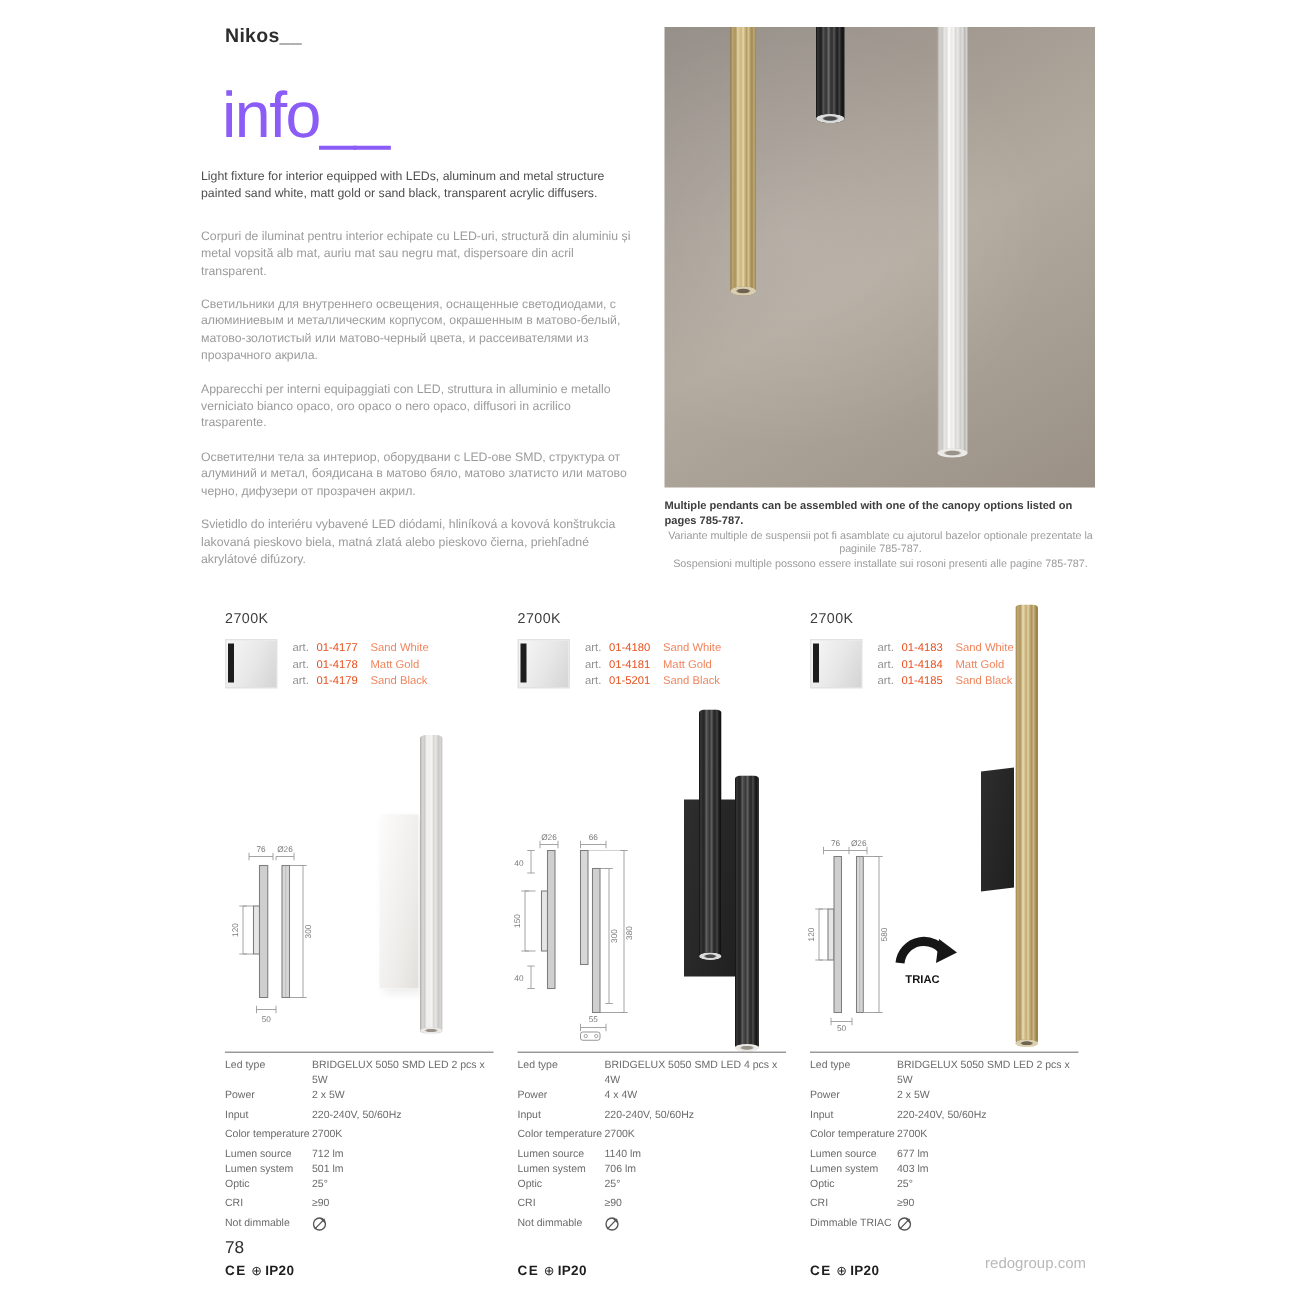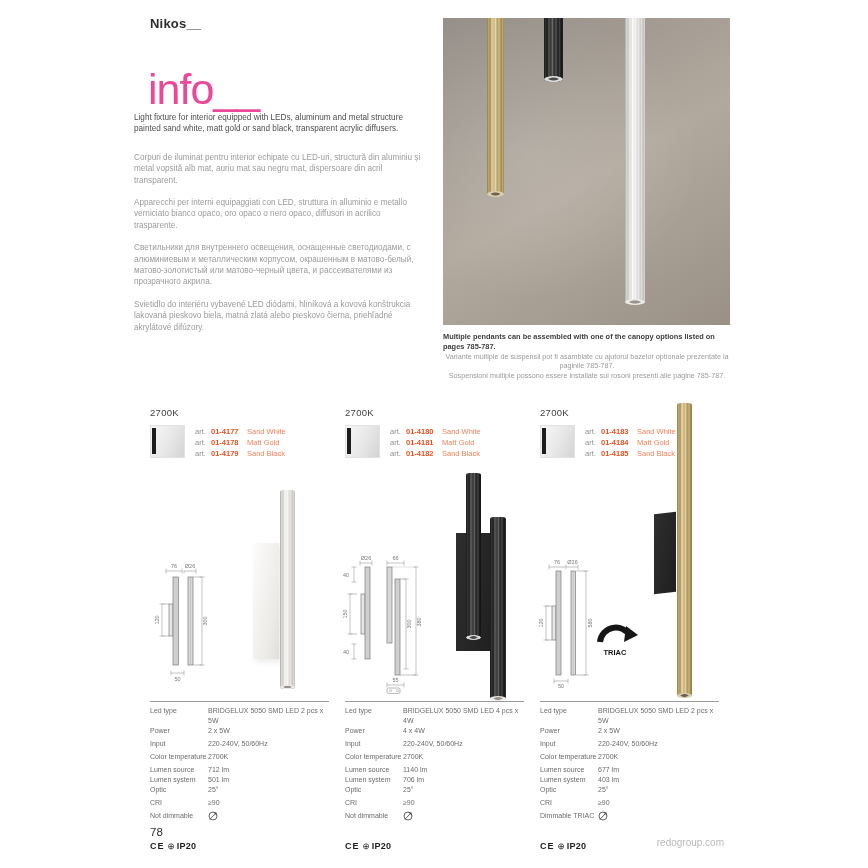--- a/index.html
+++ b/index.html
@@ -1,21 +1,21 @@
 <!DOCTYPE html>
 <html><head>
 <meta charset="utf-8">
 <style>
   html,body{margin:0;padding:0;}
   body{width:868px;height:868px;background:#fff;font-family:"Liberation Sans",sans-serif;}
   .page{position:relative;width:862px;height:868px;background:#ffffff;overflow:hidden;}
 
   
   .brand{position:absolute;left:150px;top:16px;font-size:13px;font-weight:bold;color:#2d2d2d;letter-spacing:.2px;}
-  .big-title{position:absolute;left:148px;top:68px;font-size:43px;font-weight:400;color:#ec4899;letter-spacing:-1px;line-height:1;}
+  .big-title{position:absolute;left:148px;top:56px;font-size:43px;font-weight:400;color:#8b5cf6;letter-spacing:-1px;line-height:1;}
   .desc-col{position:absolute;left:134px;top:112px;width:288px;}
   .intro{font-size:8.2px;line-height:11.4px;color:#4e4e4e;margin:0 0 17px 0;}
   .desc{font-size:8.2px;line-height:11.4px;color:#9b9b9b;margin:0 0 11px 0;}
 
   
   .hero{position:absolute;left:443px;top:18px;width:287px;height:307px;overflow:hidden;
     background:
       radial-gradient(ellipse at 30% 45%, rgba(255,255,255,.14), transparent 60%),
       linear-gradient(150deg,#96908a 0%,#a29a91 25%,#b2a99e 52%,#a79e93 75%,#9a9085 100%);}
   .tube{position:absolute;top:0;}
@@ -35,29 +35,29 @@
 
   
   .caption{position:absolute;left:443px;top:332px;width:288px;}
   .caption-en{font-size:7.4px;font-weight:bold;color:#3d3d3d;line-height:9.8px;margin:0 0 0 0;}
   .caption-line{font-size:7.2px;color:#9b9b9b;line-height:9.6px;margin:0;text-align:center;}
 
   
   .col{position:absolute;top:407px;width:182px;}
   .col1{left:150px;} .col2{left:345px;} .col3{left:540px;}
   .temp{font-size:9.5px;color:#3f3f3f;letter-spacing:.3px;}
-  .art-block{display:flex;margin-top:7px;}
+  .art-block{display:flex;margin-top:7px;align-items:center;}
   .swatch{width:33px;height:31px;flex:none;margin-right:10px;position:relative;
     background:linear-gradient(115deg,#f7f7f7 0%,#e7e7e7 55%,#d4d4d4 100%);
     border:1px solid #e2e2e2;}
   .swatch::before{content:"";position:absolute;left:1px;top:2px;width:4px;height:26px;background:#1d1d1d;}
   .art-rows{padding-top:1px;}
   .art-row{font-size:7.5px;line-height:11px;white-space:nowrap;display:flex;}
   .art-prefix{color:#8f8f8f;flex:0 0 16px;}
-  .art-code{color:#E8501E;font-weight:bold;flex:0 0 36px;}
+  .art-code{color:#E8501E;font-weight:normal;flex:0 0 36px;}
   .art-finish{color:#F0845C;}
 
   
   .draw{position:absolute;}
   .draw text{font-family:"Liberation Sans",sans-serif;}
   .dimline{stroke:#9a9a9a;stroke-width:.6;fill:none;}
   .part{stroke:#7d7d7d;stroke-width:.7;}
   .dimtext{fill:#7a7a7a;font-size:5.5px;}
 
   
@@ -91,22 +91,23 @@
 <body>
 
 <div class="page">
 
   <div class="brand">Nikos__</div>
   <div class="big-title">info__</div>
 
   <div class="desc-col">
     <p class="intro">Light fixture for interior equipped with LEDs, aluminum and metal structure painted sand white, matt gold or sand black, transparent acrylic diffusers.</p>
     <p class="desc">Corpuri de iluminat pentru interior echipate cu LED-uri, structură din aluminiu și metal vopsită alb mat, auriu mat sau negru mat, dispersoare din acril transparent.</p>
+      <p class="desc">Светильники для внутреннего освещения, оснащенные светодиодами, с алюминиевым и металлическим корпусом, окрашенным в матово-белый, матово-золотистый или матово-черный цвета, и рассеивателями из прозрачного акрила.</p>
       <p class="desc">Apparecchi per interni equipaggiati con LED, struttura in alluminio e metallo verniciato bianco opaco, oro opaco o nero opaco, diffusori in acrilico trasparente.</p>
-      <p class="desc">Светильники для внутреннего освещения, оснащенные светодиодами, с алюминиевым и металлическим корпусом, окрашенным в матово-белый, матово-золотистый или матово-черный цвета, и рассеивателями из прозрачного акрила.</p>
+      <p class="desc">Осветителни тела за интериор, оборудвани с LED-ове SMD, структура от алуминий и метал, боядисана в матово бяло, матово златисто или матово черно, дифузери от прозрачен акрил.</p>
       <p class="desc">Svietidlo do interiéru vybavené LED diódami, hliníková a kovová konštrukcia lakovaná pieskovo biela, matná zlatá alebo pieskovo čierna, priehľadné akrylátové difúzory.</p>
   </div>
 
   <div class="hero">
     <div class="tube ribs-gold" style="left:44px;width:17px;height:176px;">
         <div class="cap cap-gold"></div>
       </div>
     <div class="tube ribs-black" style="left:101px;width:19px;height:61px;">
         <div class="cap cap-black"></div>
       </div>
@@ -155,21 +156,21 @@
             <span class="art-code">01-4180</span>
             <span class="art-finish">Sand White</span>
           </div>
           <div class="art-row">
             <span class="art-prefix">art.</span>
             <span class="art-code">01-4181</span>
             <span class="art-finish">Matt Gold</span>
           </div>
           <div class="art-row">
             <span class="art-prefix">art.</span>
-            <span class="art-code">01-4182</span>
+            <span class="art-code">01-5201</span>
             <span class="art-finish">Sand Black</span>
           </div>
       </div>
     </div>
   </div>
 
   <div class="col col3">
     <div class="temp">2700K</div>
     <div class="art-block">
       <div class="swatch"></div>

